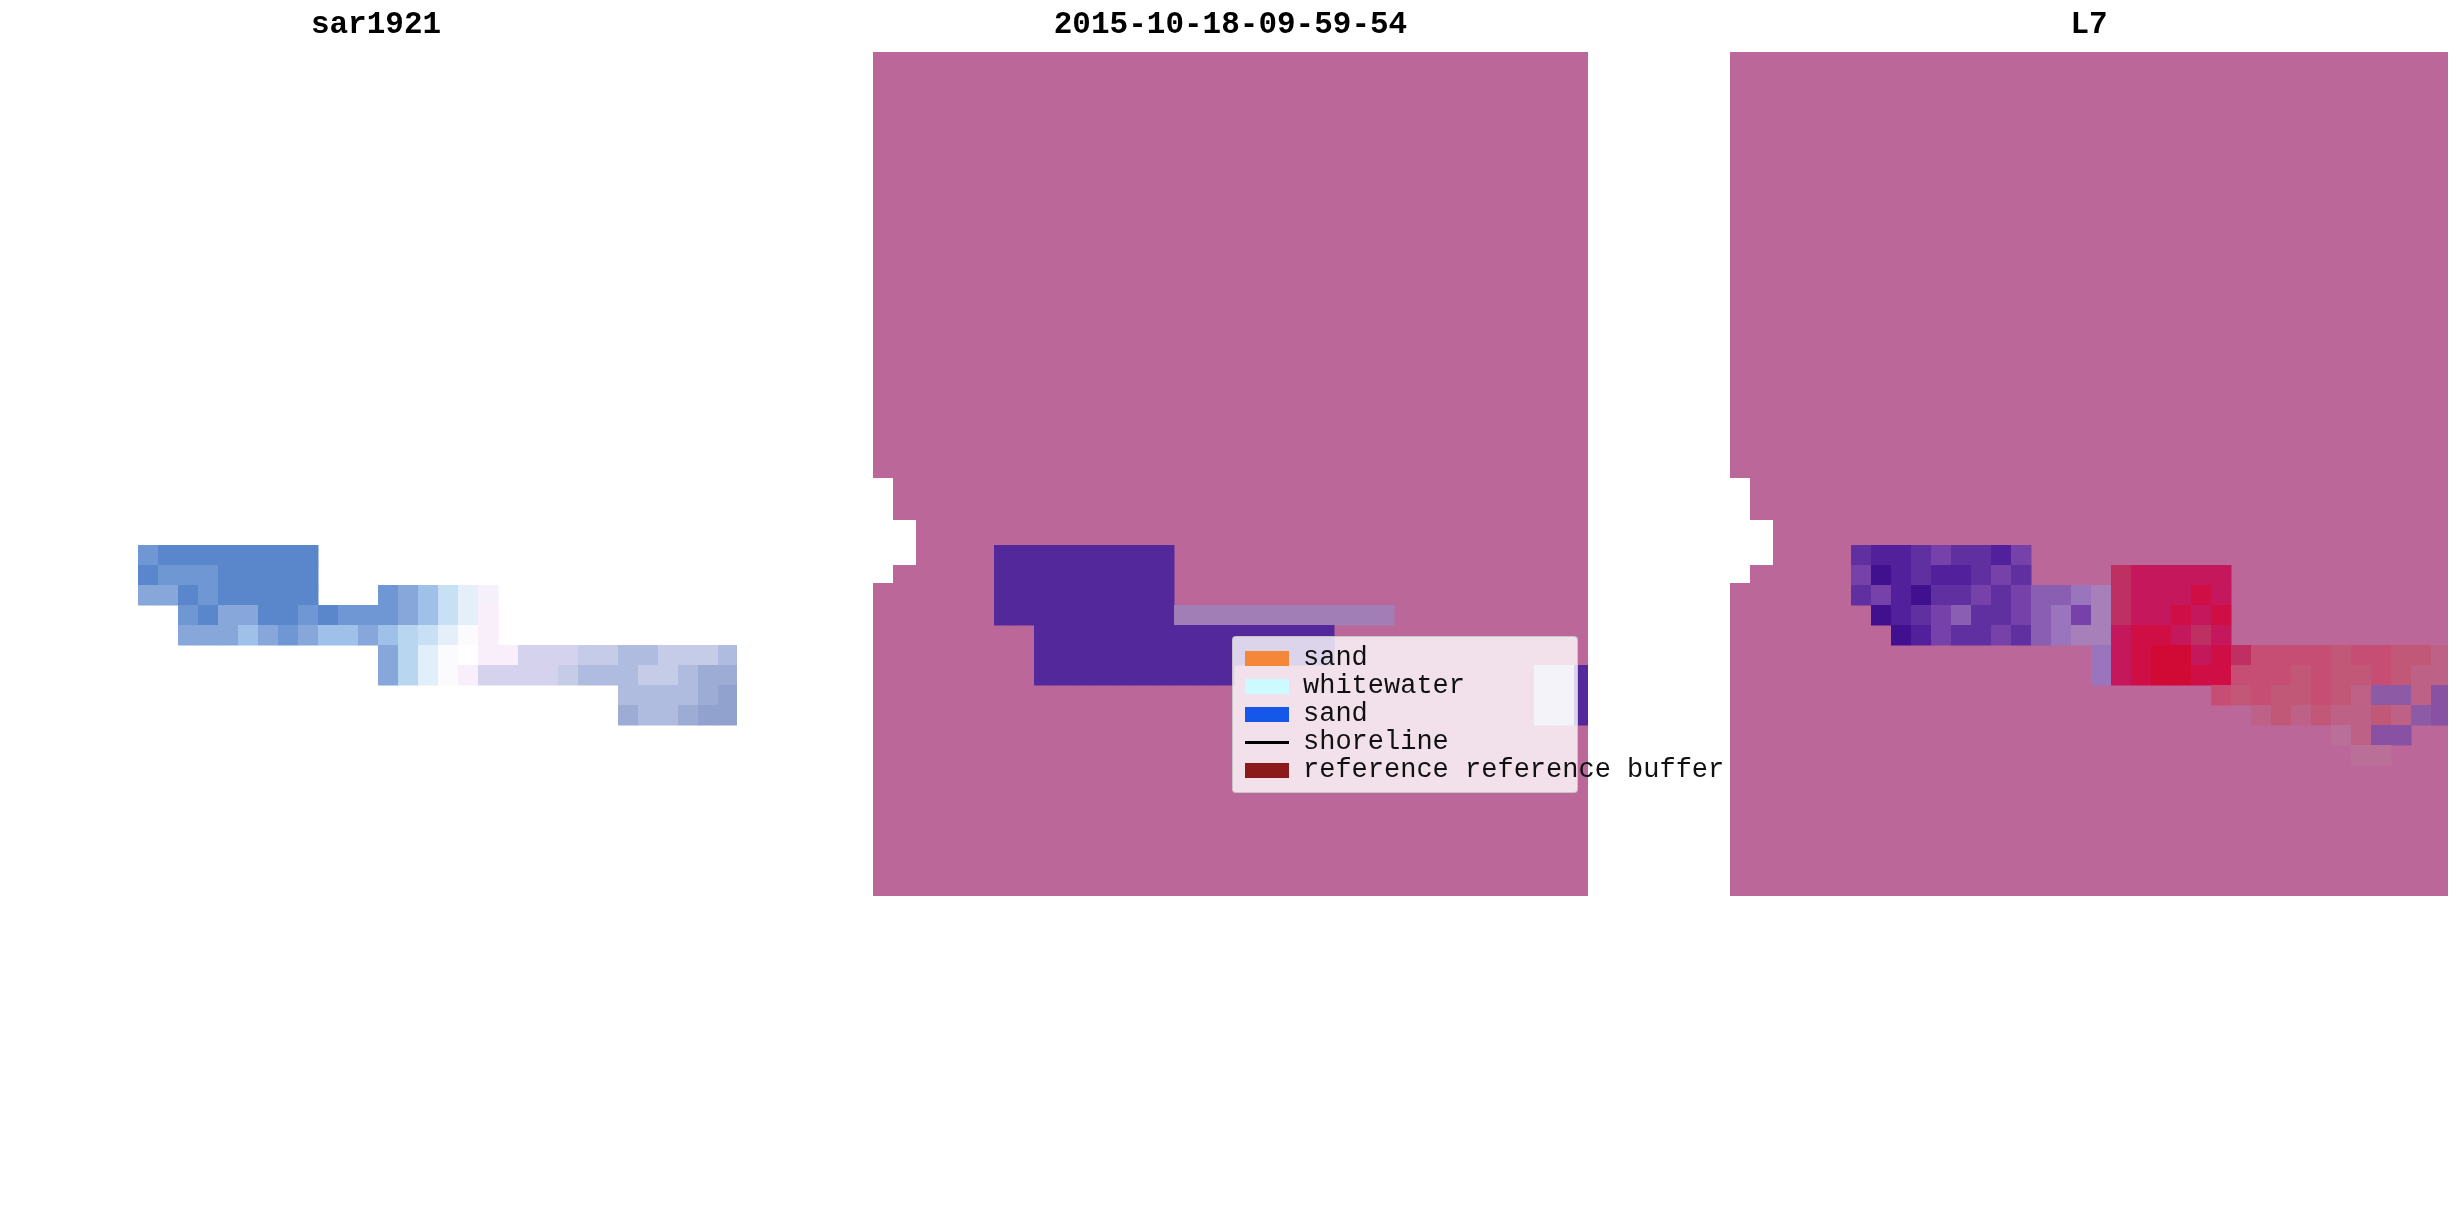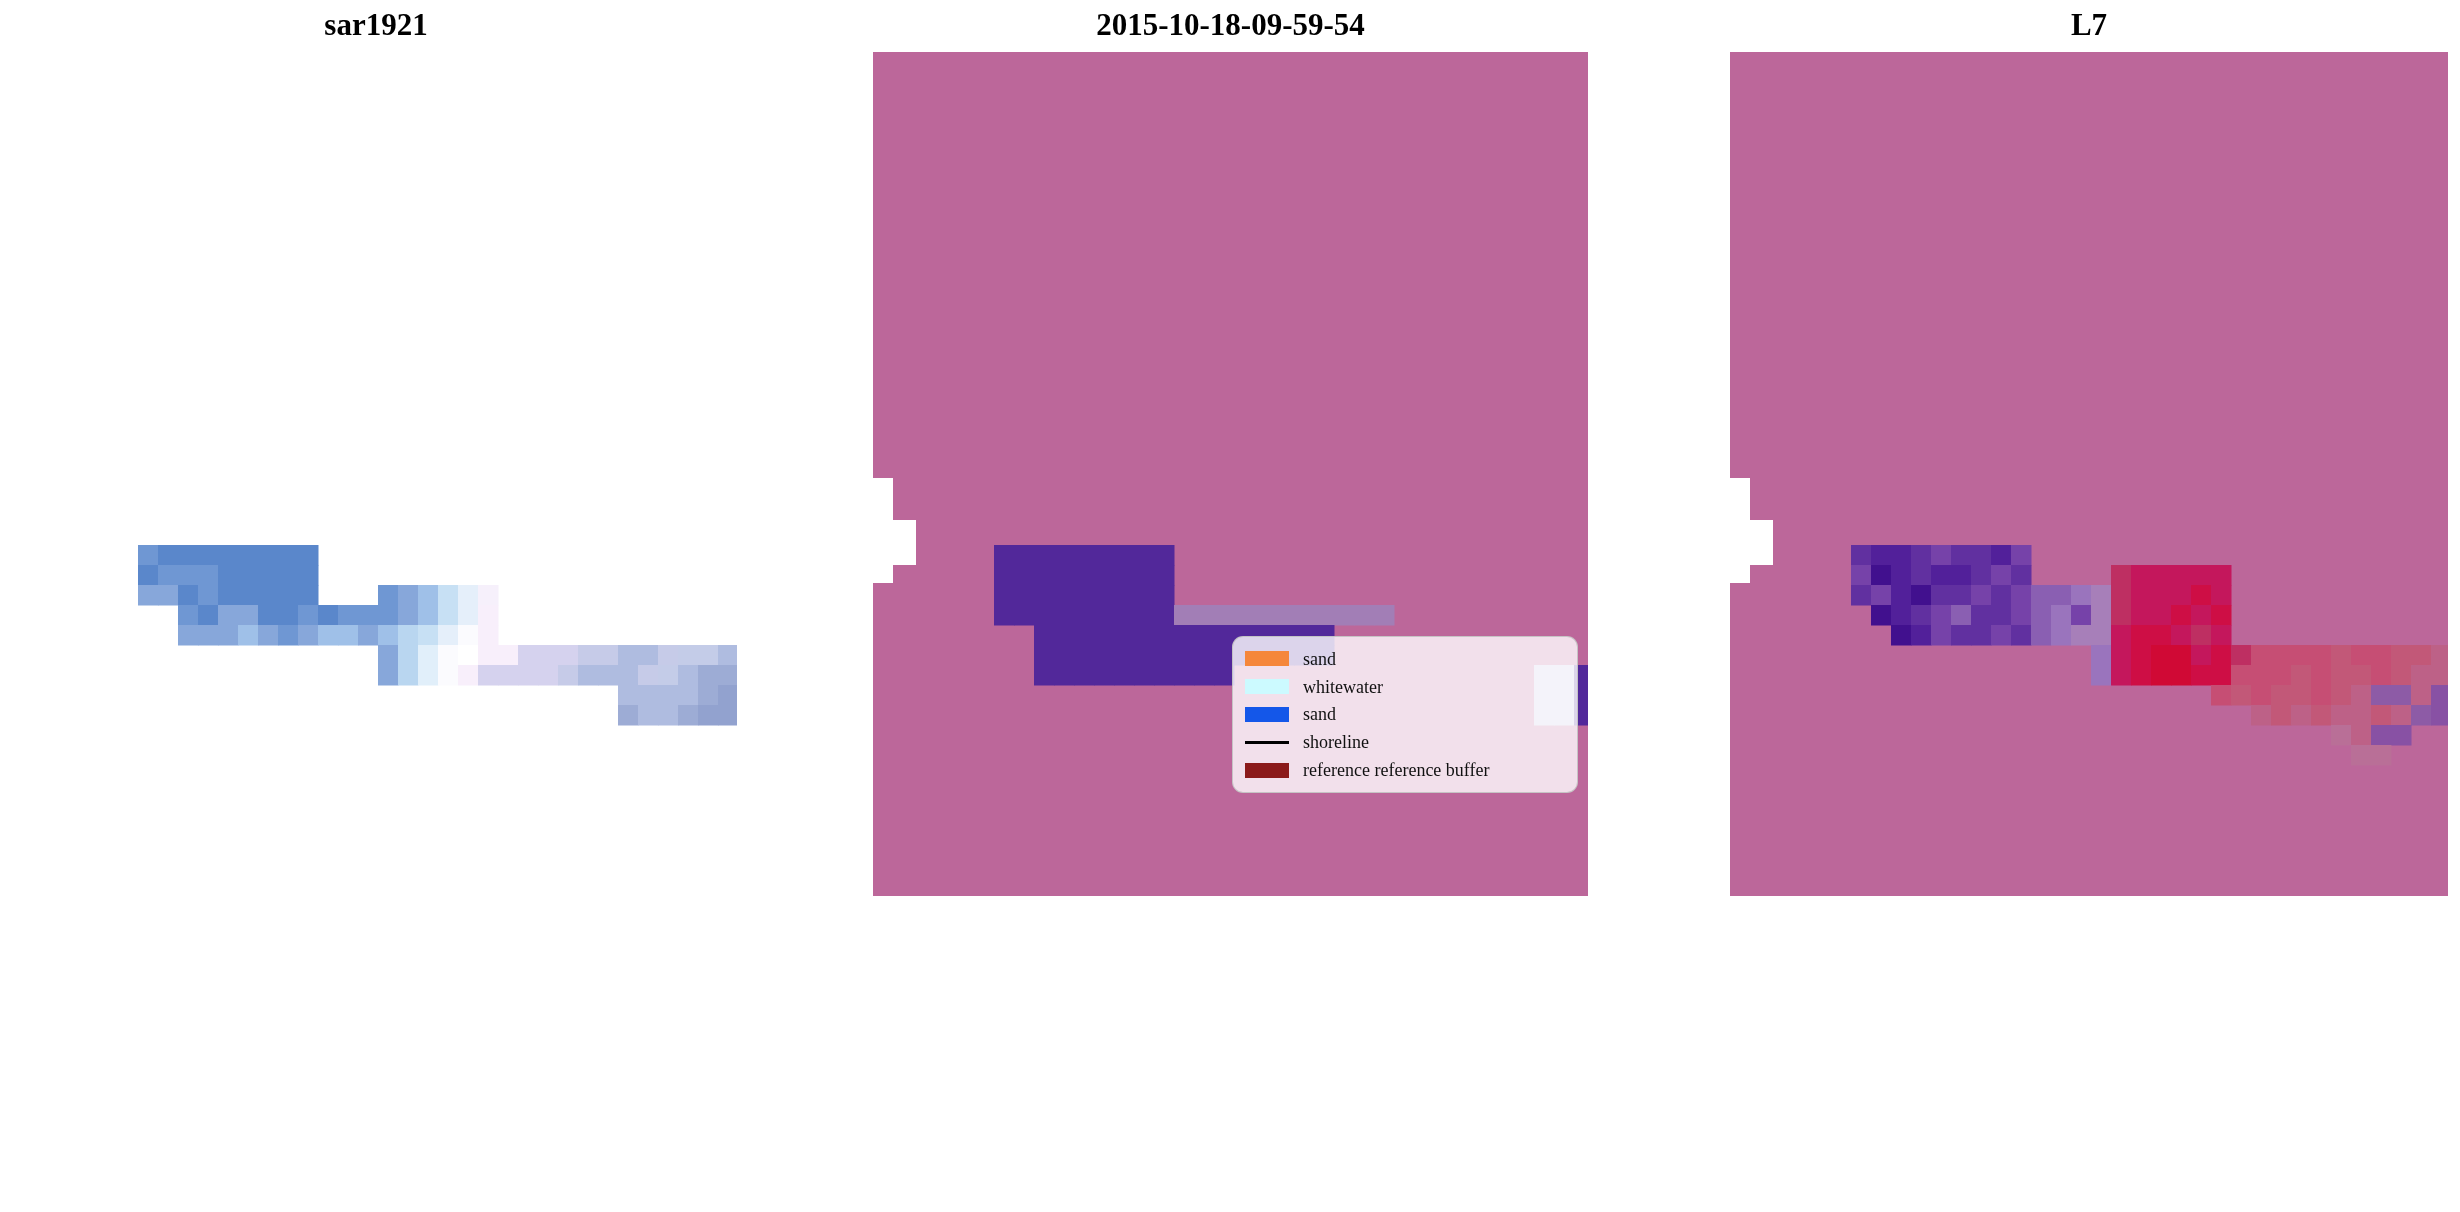--- a/index.html
+++ b/index.html
@@ -1,42 +1,42 @@
 <!DOCTYPE html>
 <html><head>
 <meta charset="utf-8">
 <style>
   html,body{margin:0;padding:0;background:#ffffff;}
   #figure{
     position:relative;
     width:2460px;height:896px;
     background:#ffffff;
-    font-family:Liberation Serif, serif;
+    font-family:Liberation Mono, monospace;
     overflow:hidden;
   }
   #plot-svg{position:absolute;left:0;top:0;}
   .panel-title{
     position:absolute;top:4px;height:42px;
     font-size:31px;font-weight:bold;color:#000;
     text-align:center;line-height:42px;
     white-space:nowrap;
   }
   .title-1{left:15px;width:722px;}
   .title-2{left:873px;width:715px;}
   .title-3{left:1730px;width:718px;}
   #legend{
     position:absolute;
     left:1232px;top:636px;width:346px;height:157px;
     box-sizing:border-box;
     background:rgba(255,255,255,0.8);
     border:1px solid rgba(190,190,190,0.85);
-    border-radius:11px;
+    border-radius:4px;
     padding:8px 12px;
     display:flex;flex-direction:column;justify-content:space-around;
-    font-size:18px;color:#111;
+    font-size:27px;color:#111;
     z-index:5;
   }
   .legend-row{display:flex;align-items:center;gap:14px;line-height:1;}
   .legend-swatch{width:44px;height:15px;flex:0 0 44px;}
   .legend-swatch.line{height:3px;}
   .legend-label{white-space:nowrap;}
 </style>
 </head>
 <body>
 

